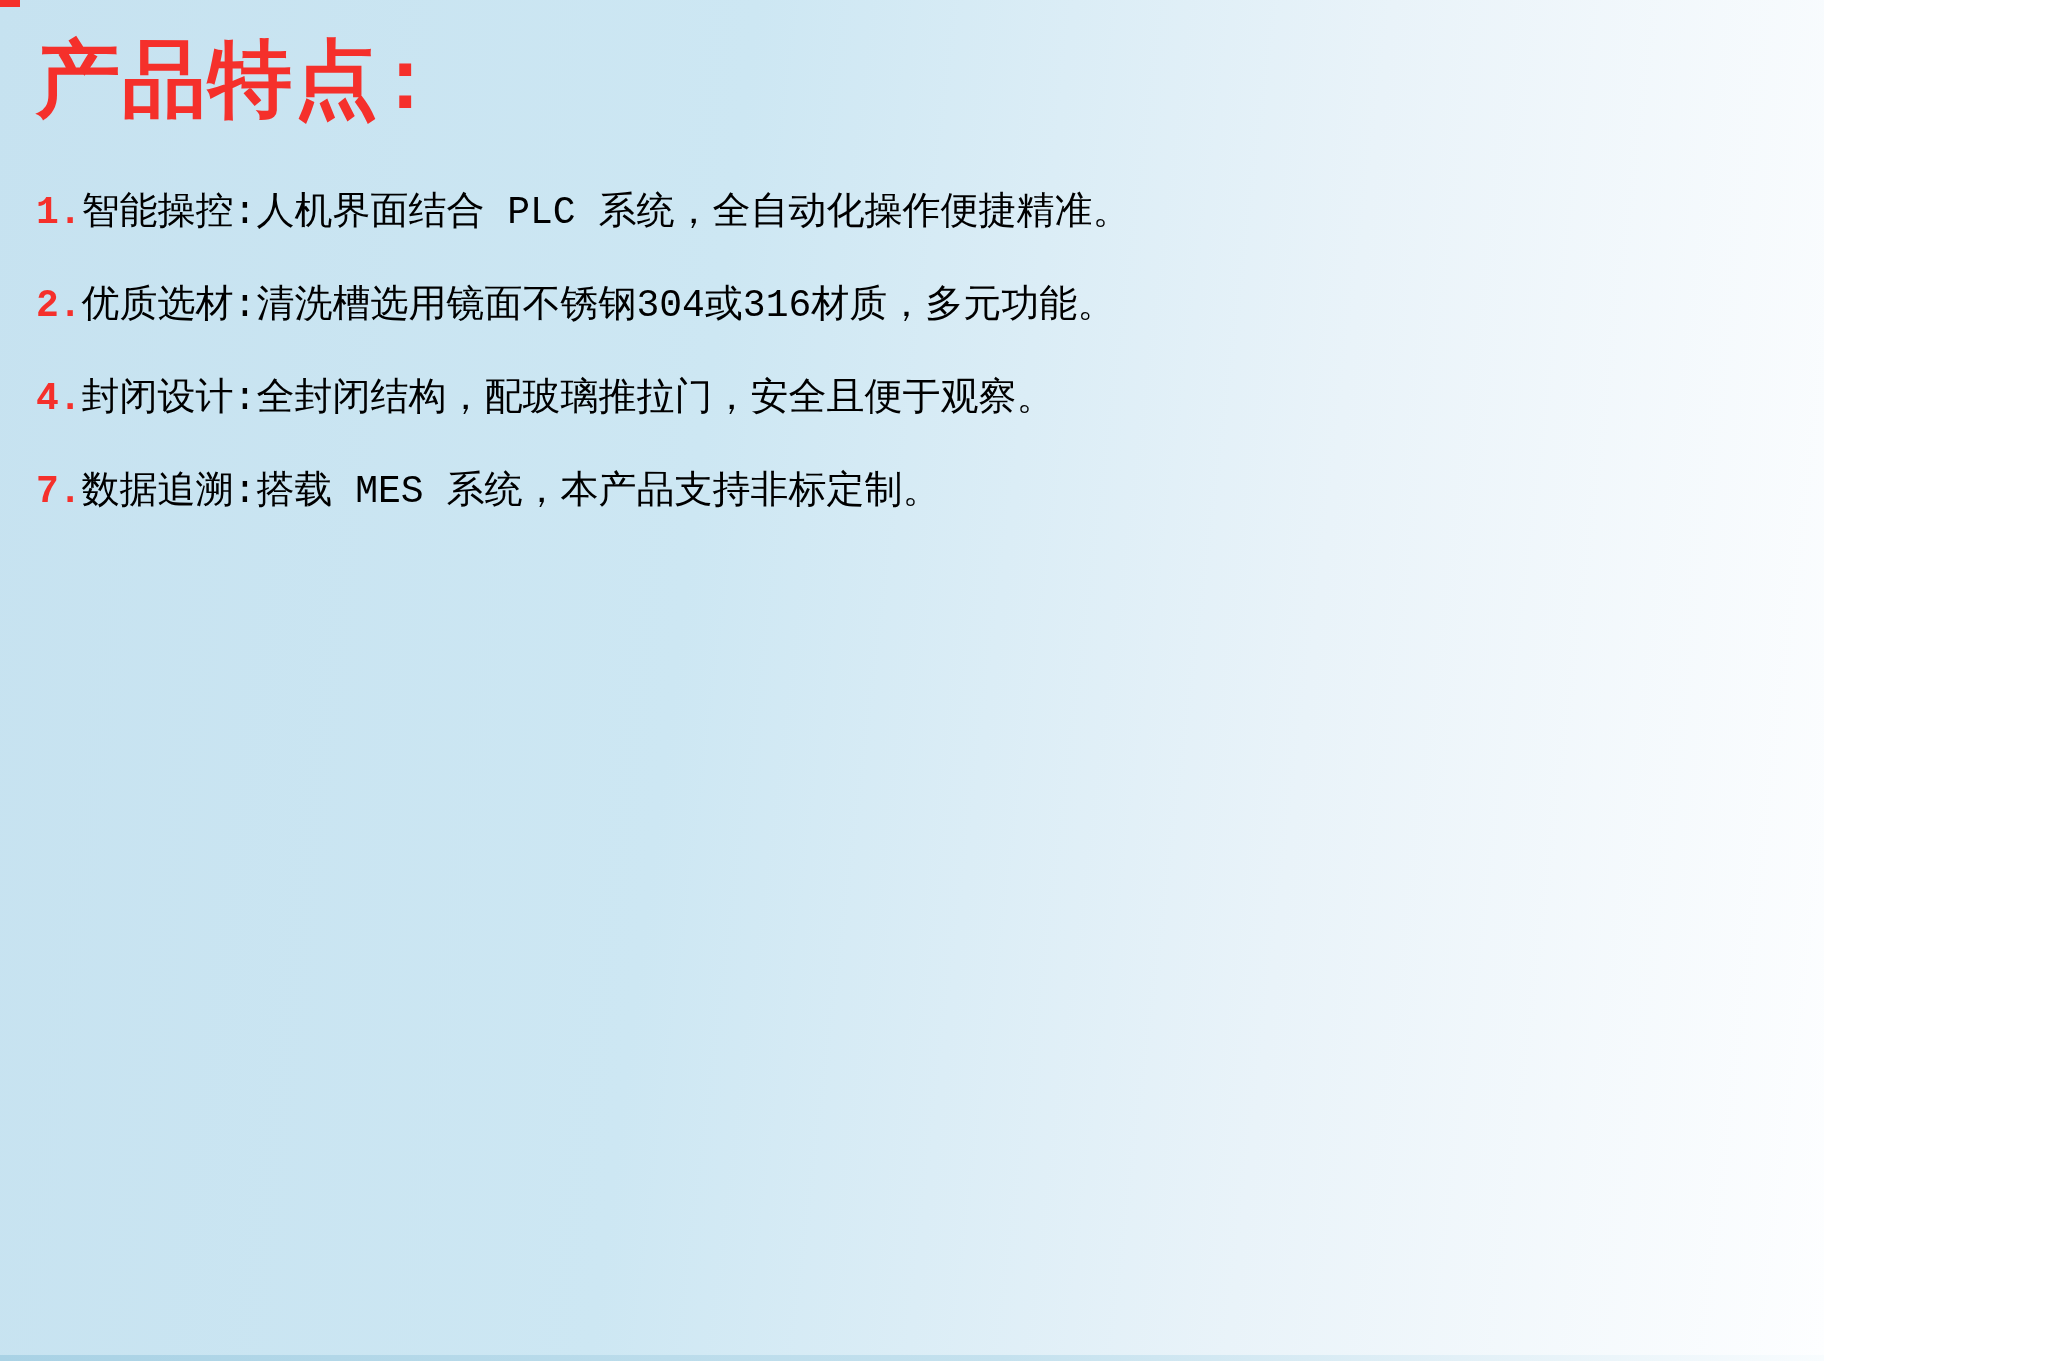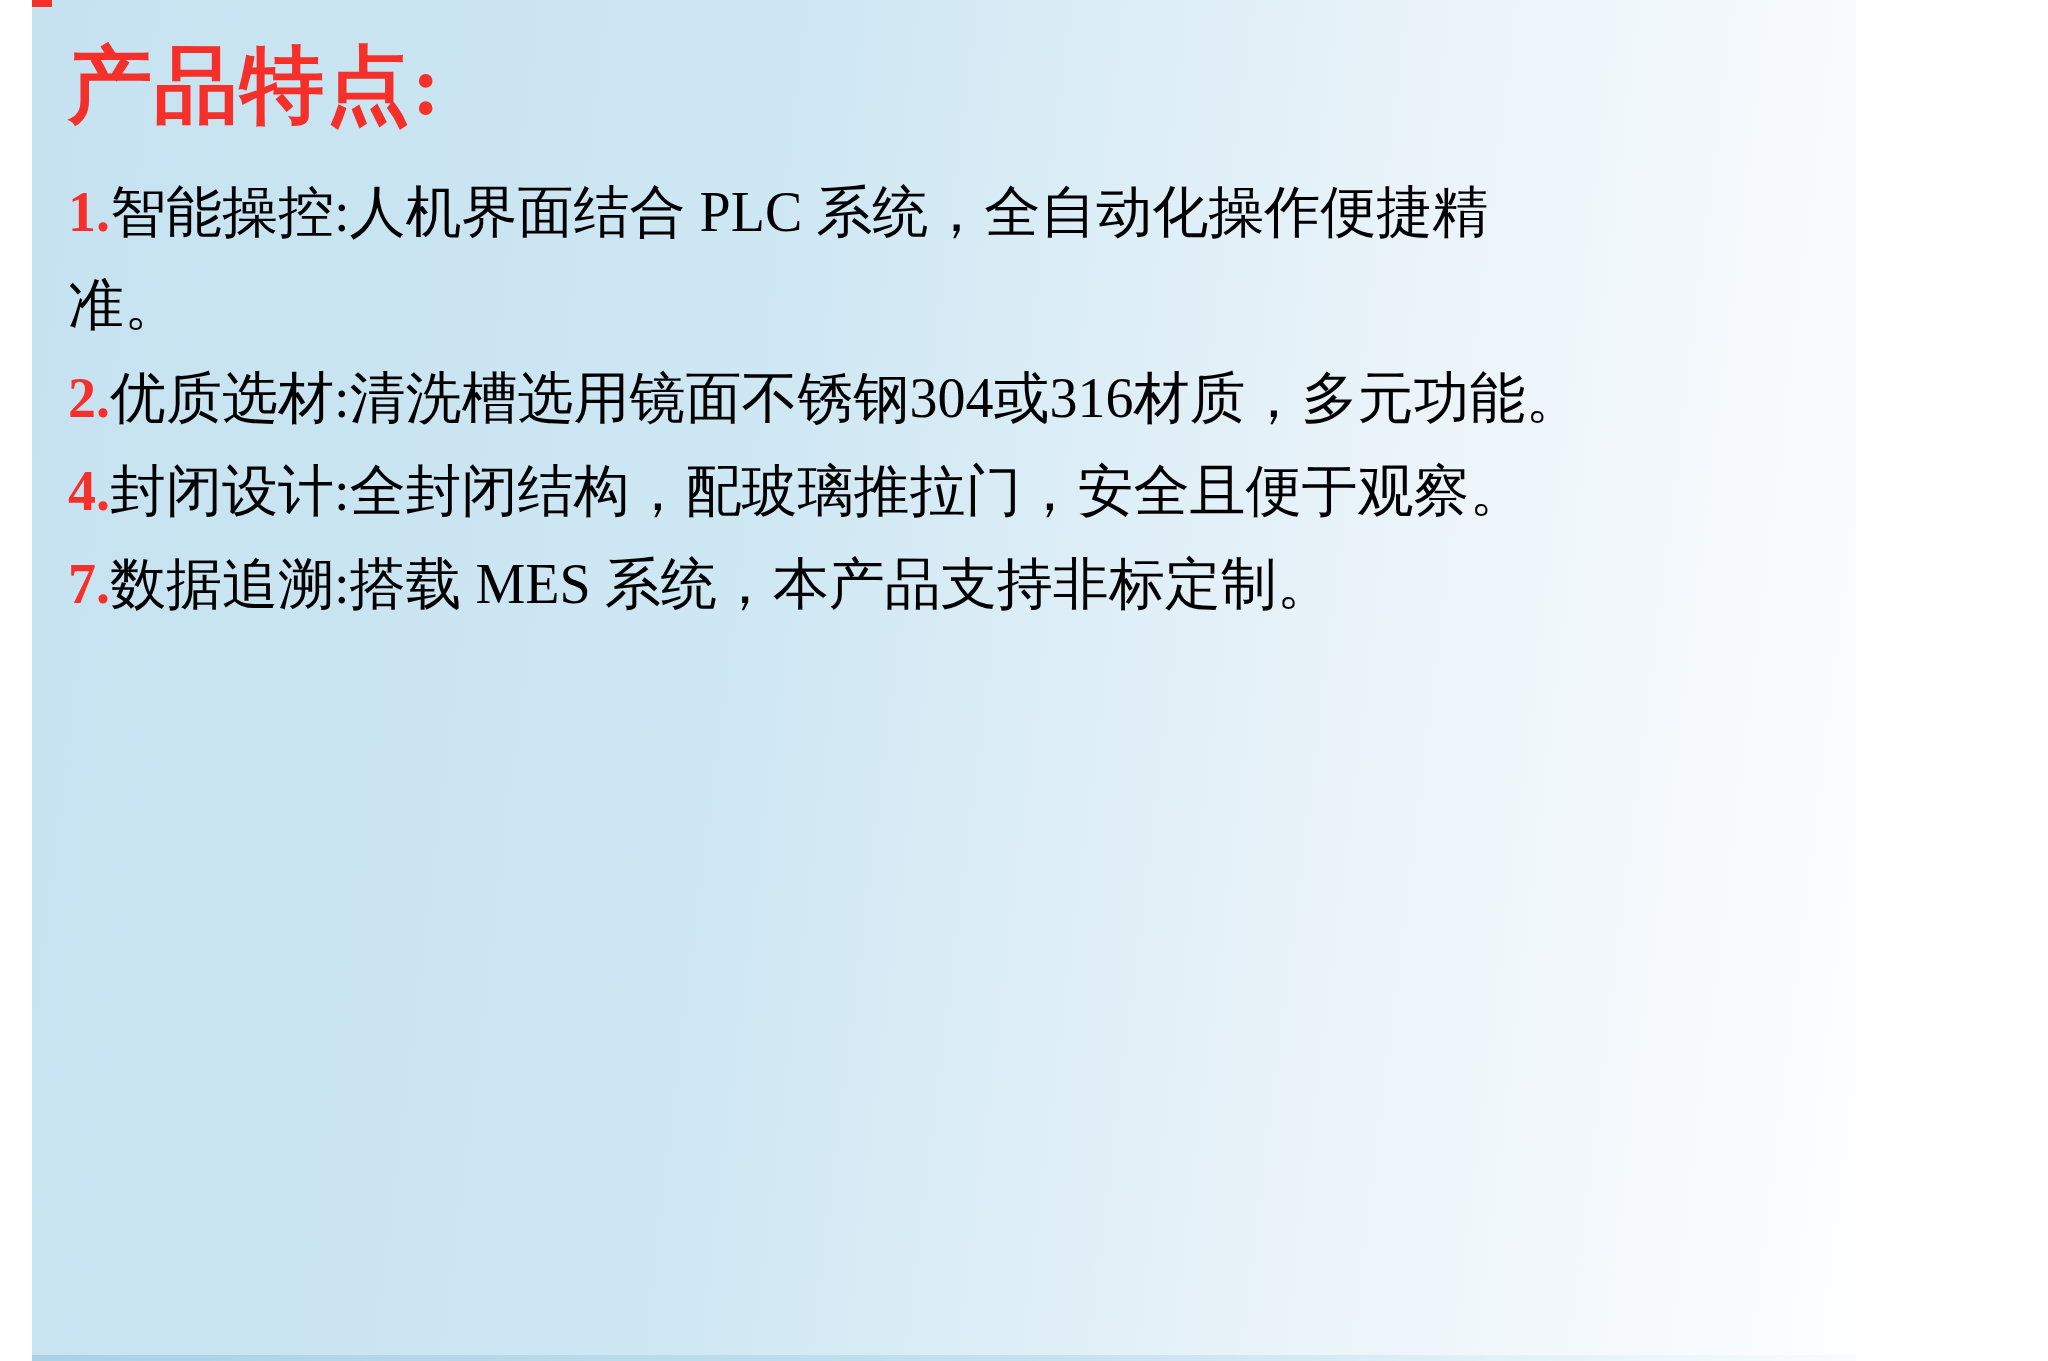--- a/index.html
+++ b/index.html
@@ -5,22 +5,21 @@
   html, body {
     margin: 0;
     padding: 0;
   }
   .page {
     position: relative;
     width: 1824px;
     height: 1361px;
     overflow: hidden;
     background: linear-gradient(97deg, #c6e2f0 0%, #cde7f3 38%, #e9f3f9 70%, #fdfeff 100%);
-    font-family: Liberation Serif, serif;
-    margin-left: 32px;
+    font-family: Liberation Mono, monospace;
   }
   .corner-mark {
     position: absolute;
     left: 0;
     top: 0;
     width: 20px;
     height: 7px;
     background: #f5302b;
   }
   .bottom-strip {
@@ -40,21 +39,21 @@
   .page-title {
     margin: 0 0 34px 0;
     font-size: 84px;
     line-height: 1.1;
     font-weight: bold;
     color: #f5302b;
     letter-spacing: 2px;
   }
   .feature-line {
     margin: 0;
-    font-size: 56px;
+    font-size: 38px;
     line-height: 93px;
     color: #000000;
     font-weight: 400;
     word-break: break-all;
   }
   .feature-number,
   .other-label {
     color: #f5302b;
     font-weight: bold;
   }

